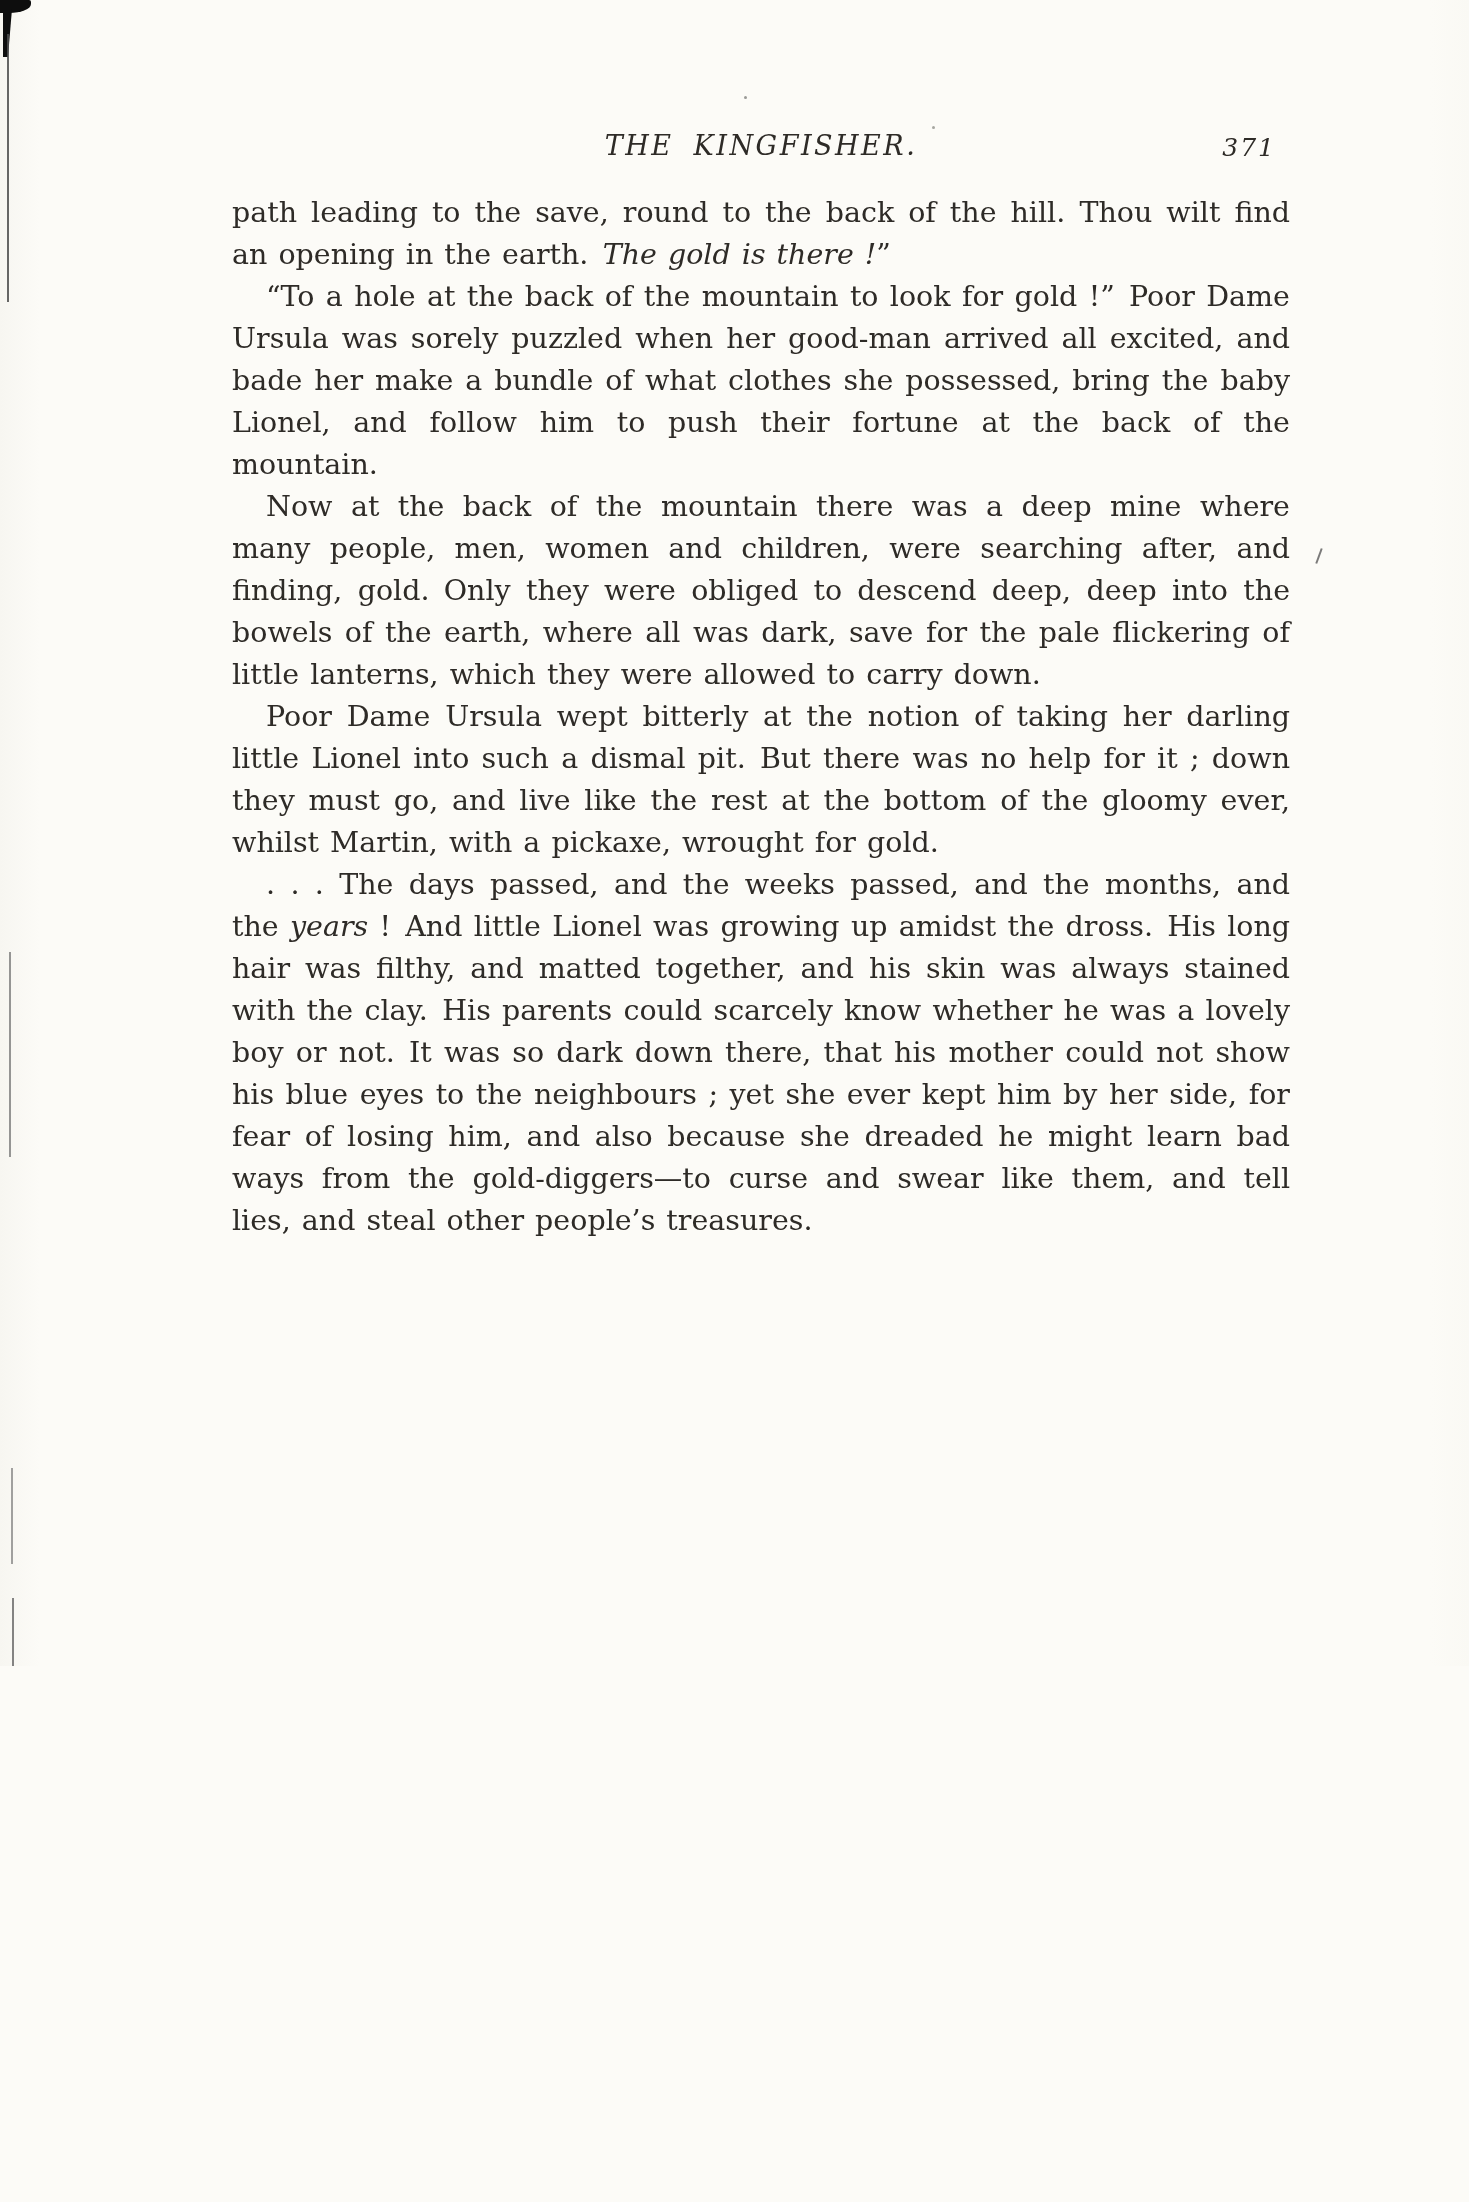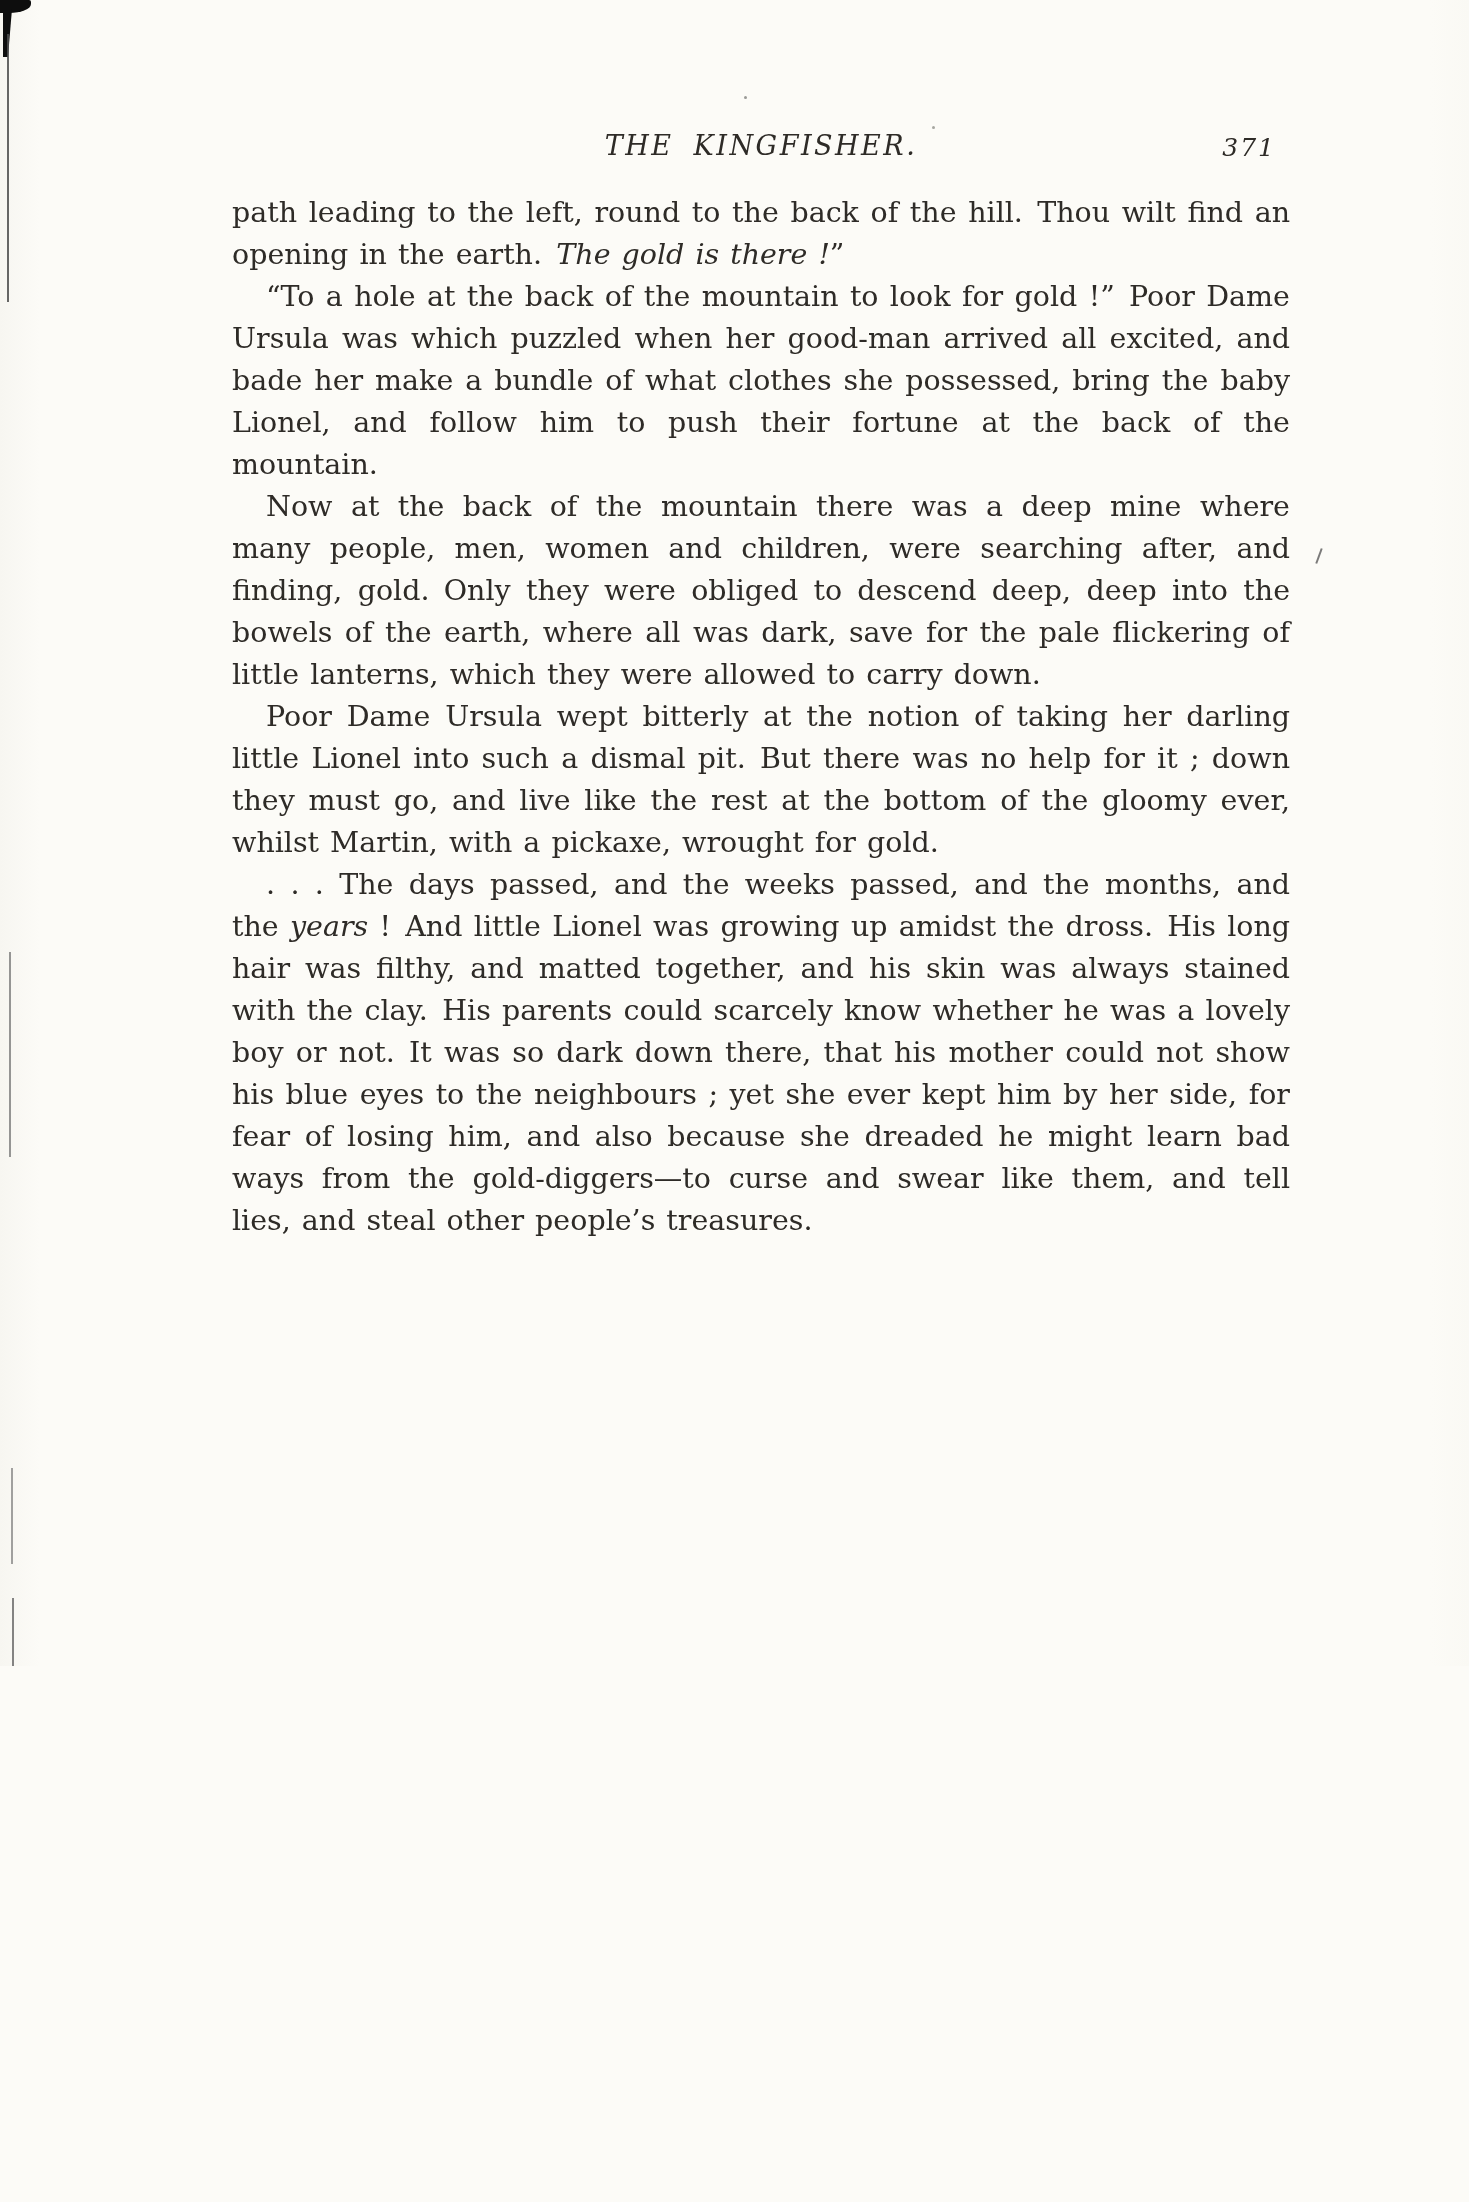--- a/index.html
+++ b/index.html
@@ -107,21 +107,21 @@
   <div class="artifact speck-apostrophe"></div>
   <div class="artifact speck-bottom"></div>
 
   <div class="content">
     <header class="page-header">
       <span class="running-title">THE KINGFISHER.</span>
       <span class="page-number">371</span>
     </header>
 
     <main class="text-block" id="paragraphs">
-        <p><span>path leading to the left, round to the back of the hill. Thou wilt find an opening in the earth. </span><em>The gold is there !</em><span>”</span></p>
-        <p class="indent"><span>“To a hole at the back of the mountain to look for gold !” Poor Dame Ursula was which puzzled when her good-man arrived all excited, and bade her make a bundle of what clothes she possessed, bring the baby Lionel, and follow him to push their fortune at the back of the mountain.</span></p>
+        <p><span>path leading to the save, round to the back of the hill. Thou wilt find an opening in the earth. </span><em>The gold is there !</em><span>”</span></p>
+        <p class="indent"><span>“To a hole at the back of the mountain to look for gold !” Poor Dame Ursula was sorely puzzled when her good-man arrived all excited, and bade her make a bundle of what clothes she possessed, bring the baby Lionel, and follow him to push their fortune at the back of the mountain.</span></p>
         <p class="indent"><span>Now at the back of the mountain there was a deep mine where many people, men, women and children, were searching after, and finding, gold. Only they were obliged to descend deep, deep into the bowels of the earth, where all was dark, save for the pale flickering of little lanterns, which they were allowed to carry down.</span></p>
         <p class="indent"><span>Poor Dame Ursula wept bitterly at the notion of taking her darling little Lionel into such a dismal pit. But there was no help for it ; down they must go, and live like the rest at the bottom of the gloomy ever, whilst Martin, with a pickaxe, wrought for gold.</span></p>
         <p class="indent"><span>. . . The days passed, and the weeks passed, and the months, and the </span><em>years</em><span> ! And little Lionel was growing up amidst the dross. His long hair was filthy, and matted together, and his skin was always stained with the clay. His parents could scarcely know whether he was a lovely boy or not. It was so dark down there, that his mother could not show his blue eyes to the neighbours ; yet she ever kept him by her side, for fear of losing him, and also because she dreaded he might learn bad ways from the gold-diggers—to curse and swear like them, and tell lies, and steal other people’s treasures.</span></p>
       </main>
   </div>
 
 </div>
 
 </body></html>

